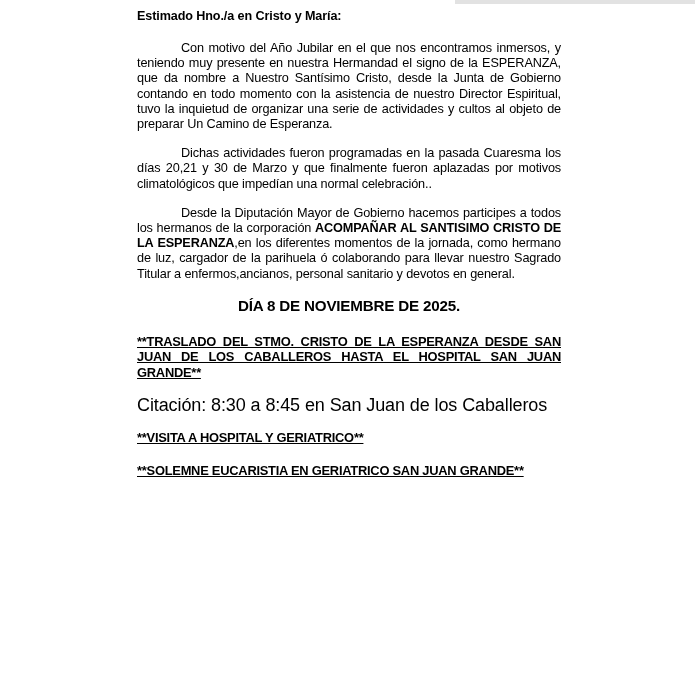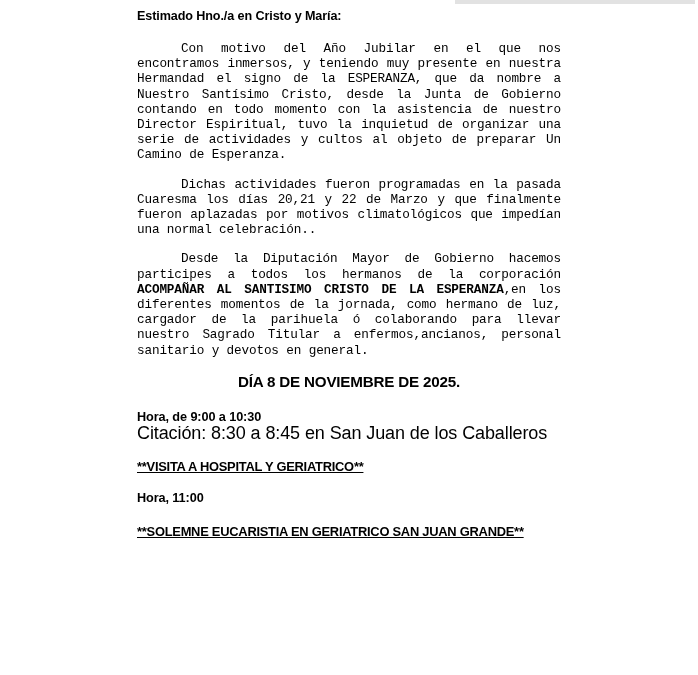--- a/index.html
+++ b/index.html
@@ -44,21 +44,20 @@
     margin: 0 0 17px 0;
   }
   p.body-para {
     margin: 0 0 14px 0;
     font-size: 12.7px;
     line-height: 15.2px;
     text-align: justify;
     text-indent: 44px;
     letter-spacing: -0.15px;
     word-spacing: 0px;
-    font-family: Liberation Mono, monospace;
   }
   p.body-para.tight {
     margin-bottom: 15px;
   }
   b.inline-strong {
     font-weight: bold;
   }
   .date-heading {
     text-align: center;
     font-weight: bold;
@@ -103,36 +102,35 @@
 <div class="page">
 
   <div class="scan-artifact"></div>
 
   <div class="content">
 
     <div class="salutation">Estimado Hno./a en Cristo y María:</div>
 
     <p class="body-para">Con motivo del Año Jubilar en el que nos encontramos inmersos, y teniendo muy presente en nuestra Hermandad el signo de la ESPERANZA, que da nombre a Nuestro Santísimo Cristo, desde la Junta de Gobierno contando en todo momento con la asistencia de nuestro Director Espiritual, tuvo la inquietud de organizar una serie de actividades y cultos al objeto de preparar Un Camino de Esperanza.</p>
 
-    <p class="body-para">Dichas actividades fueron programadas en la pasada Cuaresma los días 20,21 y 22 de Marzo y que finalmente  fueron aplazadas por motivos climatológicos que impedían una normal celebración..</p>
+    <p class="body-para">Dichas actividades fueron programadas en la pasada Cuaresma los días 20,21 y 30 de Marzo y que finalmente  fueron aplazadas por motivos climatológicos que impedían una normal celebración..</p>
 
 
     <p class="body-para"><span>Desde la Diputación Mayor de Gobierno hacemos participes a todos los hermanos de la corporación </span><b class="inline-strong">ACOMPAÑAR   AL SANTISIMO CRISTO DE LA ESPERANZA</b><span>,en los diferentes momentos de la jornada, como hermano de luz, cargador de la parihuela ó colaborando   para llevar nuestro Sagrado Titular a enfermos,ancianos,  personal sanitario y devotos en general.</span></p>
 
 
     <div class="date-heading">DÍA 8 DE NOVIEMBRE DE 2025.</div>
 
     <div>
-      <div class="hour-line">Hora, de 9:00 a 10:30</div>
+      <div class="section-heading">**TRASLADO DEL STMO. CRISTO DE LA ESPERANZA DESDE SAN JUAN DE LOS CABALLEROS  HASTA EL HOSPITAL SAN JUAN GRANDE**</div>
       <div class="detail-line">Citación: 8:30 a 8:45 en San Juan de los Caballeros</div>
     </div>
 
     <div>
       <div class="section-heading single">**VISITA A HOSPITAL Y GERIATRICO**</div>
-      <div class="hour-line block-gap">Hora, 11:00</div>
     </div>
 
     <div>
       <div class="section-heading single">**SOLEMNE EUCARISTIA EN GERIATRICO SAN JUAN GRANDE**</div>
     </div>
 
   </div>
 </div>
 
 </body></html>

